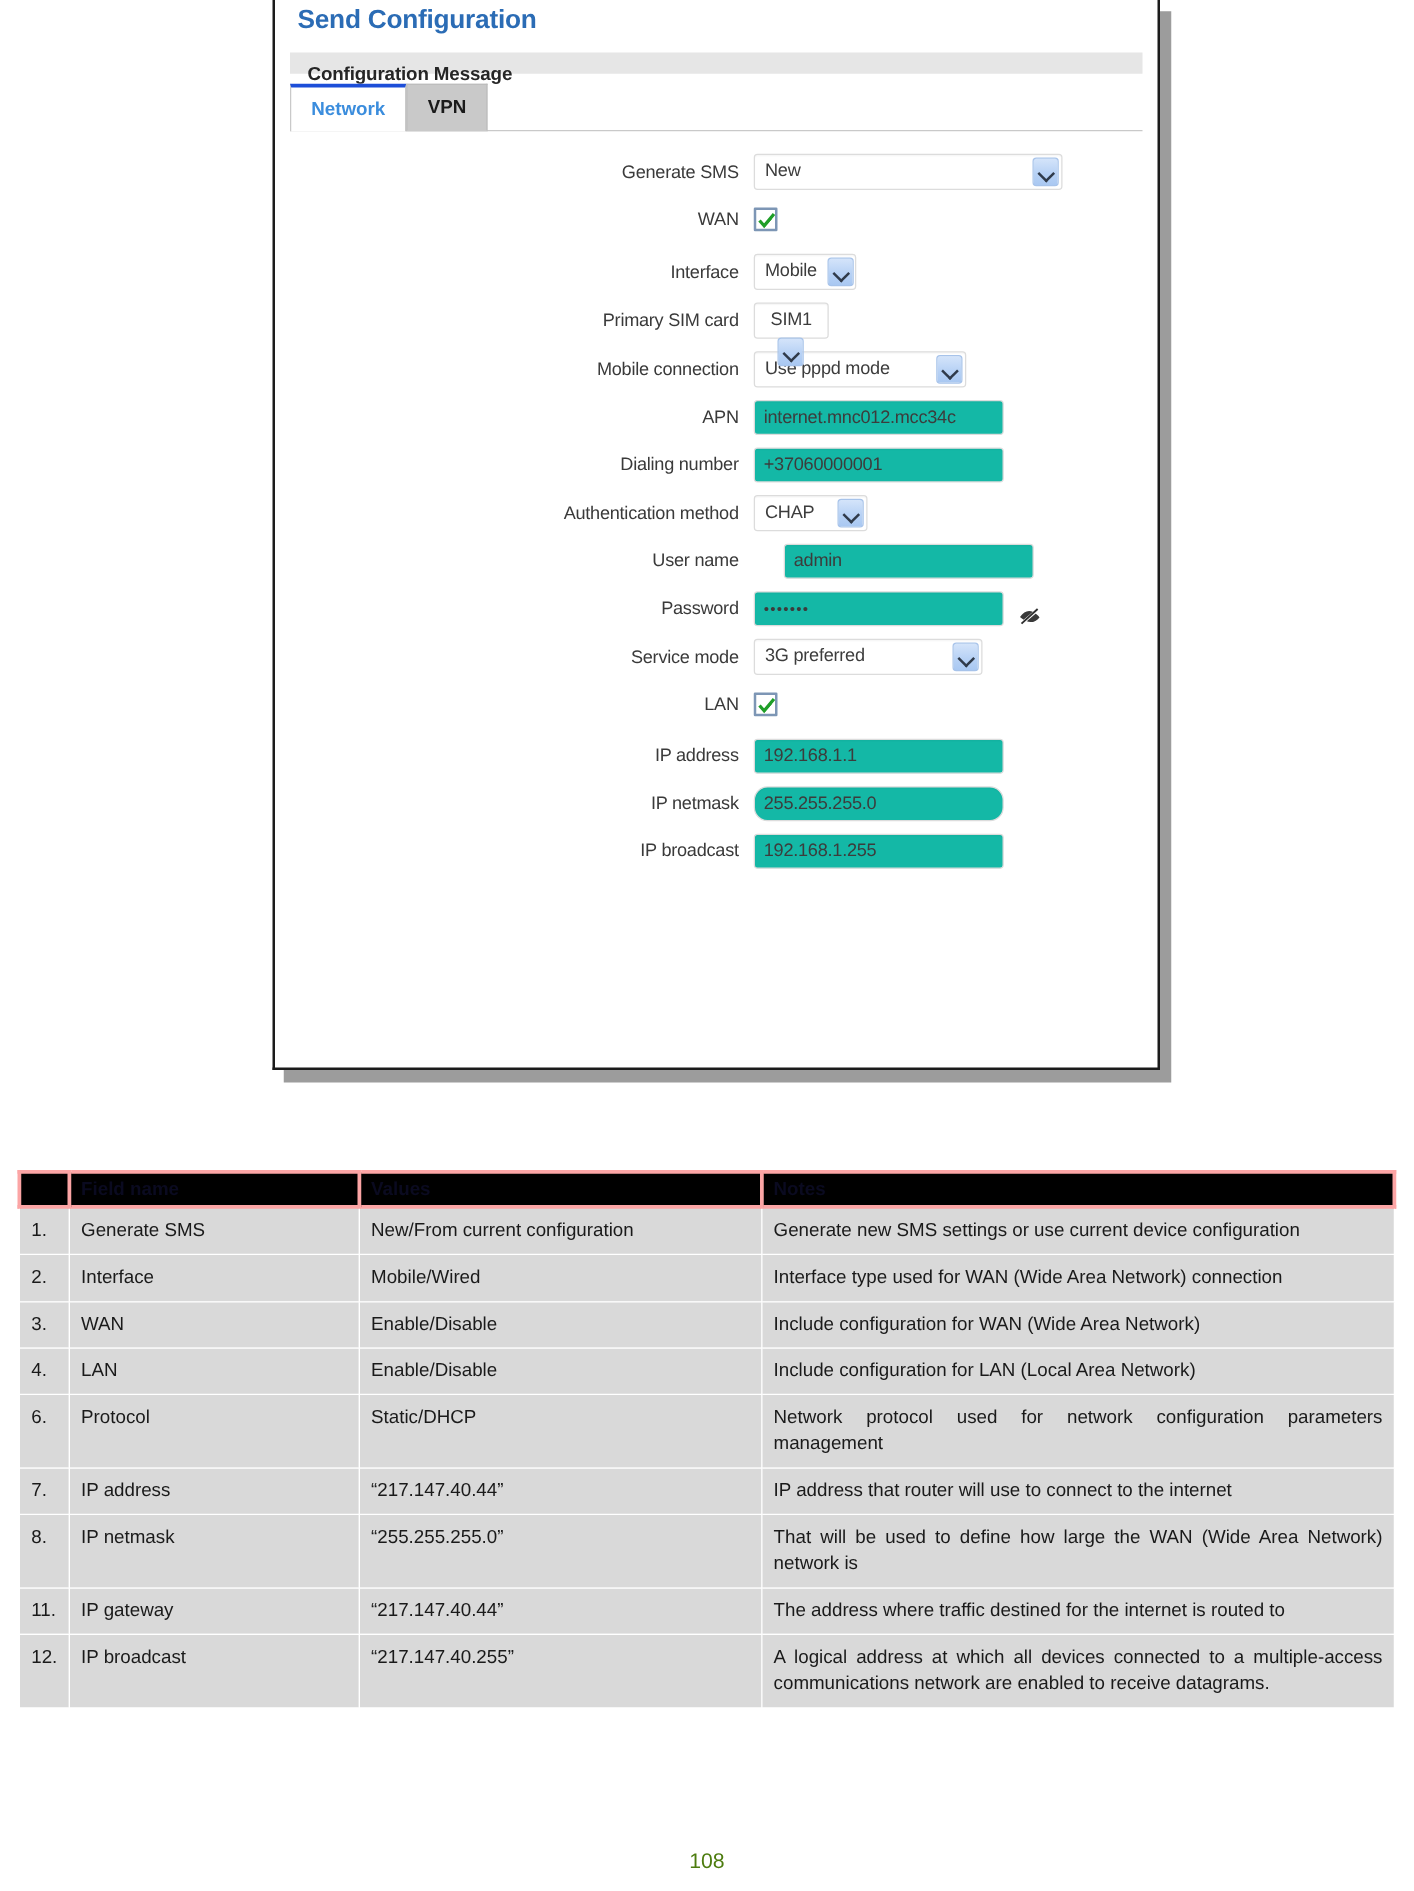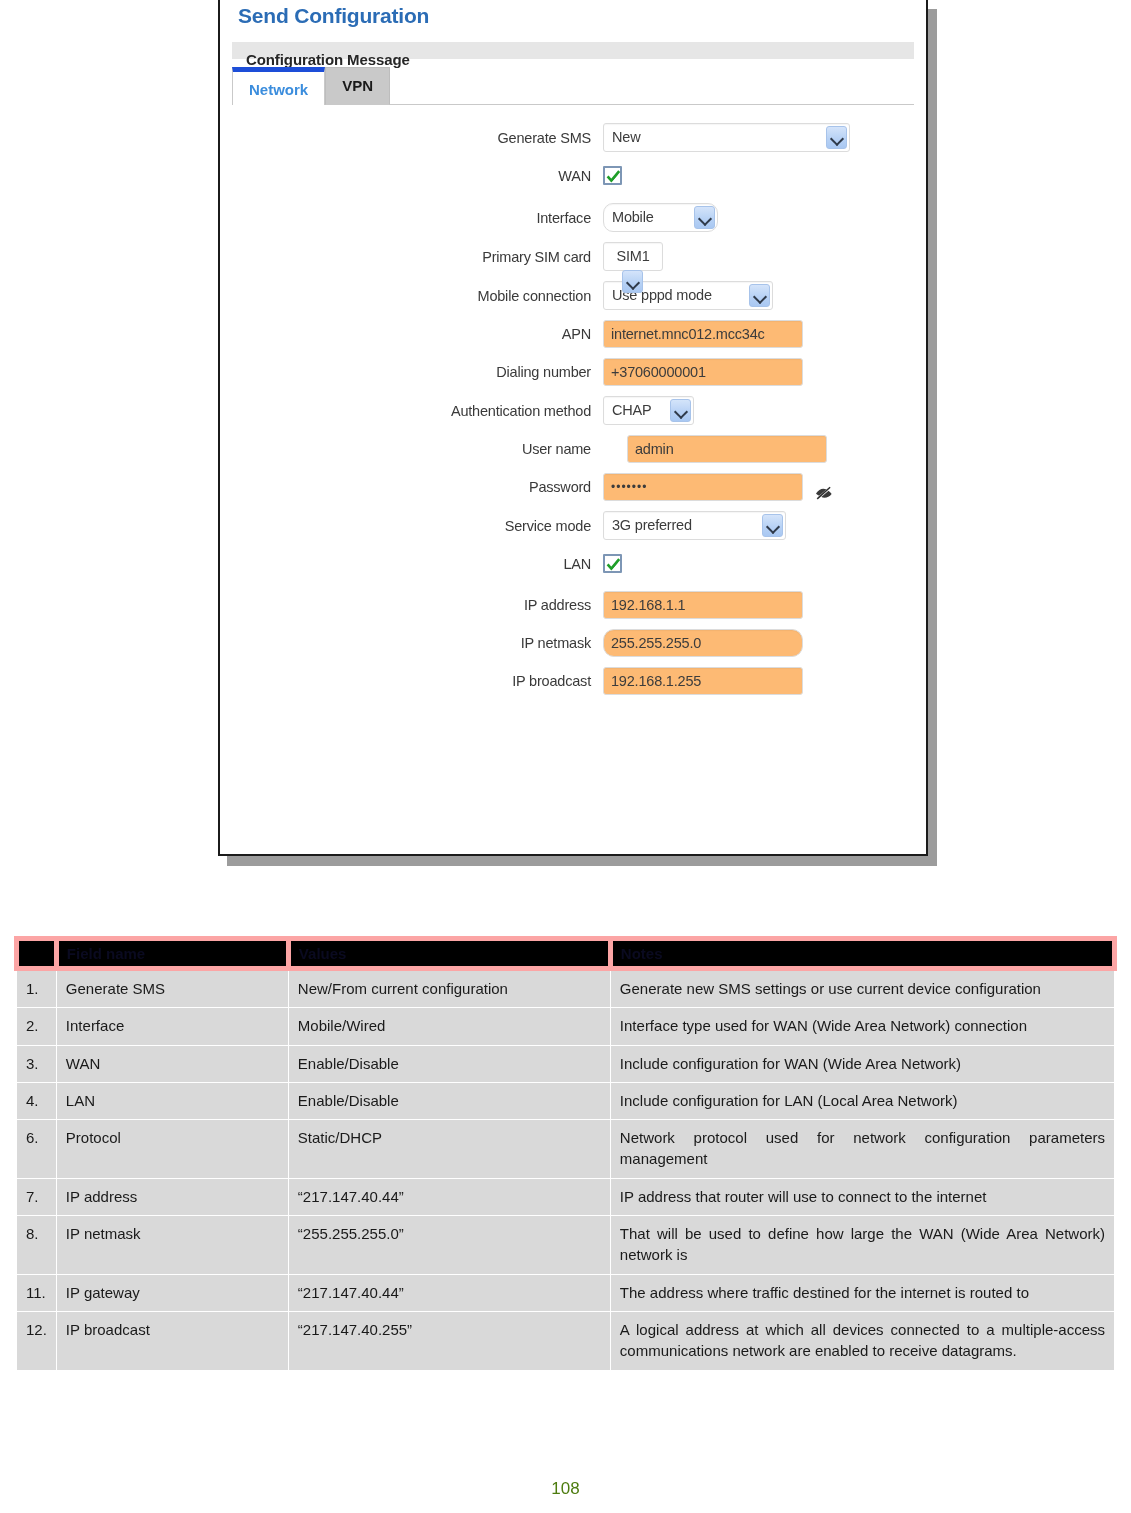--- a/index.html
+++ b/index.html
@@ -73,21 +73,21 @@
     font-size: 15px;
     font-weight: bold;
     letter-spacing: 0px;
     cursor: pointer;
   }
   .tab.active {
     background: #ffffff;
     color: #3b8ddd;
     border-left: 1px solid #c9c9c9;
     border-right: 1px solid #c9c9c9;
-    border-top: 5px solid #1d4ed8;
+    border-top: 3px solid #1d4ed8;
     margin-bottom: -1px;
     padding-bottom: 1px;
   }
   .tab.inactive {
     background: #c9c9c9;
     color: #1a1a1a;
     border: 1px solid #bdbdbd;
     border-bottom: 1px solid #c9c9c9;
   }
 
@@ -108,21 +108,21 @@
     color: #3a3a3a;
     letter-spacing: -0.2px;
     white-space: nowrap;
   }
   .fctl { flex: 0 0 auto; display: flex; align-items: flex-end; }
 
   .txtbox {
     height: 28px;
     border: 1px solid #dcdcdc;
     border-radius: 3px;
-    background: #fdba74;
+    background: #14b8a6;
     font-family: "Liberation Sans", sans-serif;
     font-size: 14.5px;
     color: #3c3c3c;
     padding: 0 7px;
     line-height: 26px;
     box-shadow: inset 0 1px 1px rgba(0,0,0,.04);
     letter-spacing: -0.2px;
     white-space: nowrap;
     overflow: hidden;
   }
@@ -190,21 +190,21 @@
     font-size: 15px;
     color: #1a1a1a;
   }
   .tbl th {
     background: #000000;
     color: #0a0a20;
     font-weight: bold;
     text-align: left;
     padding: 4px 8px;
     height: 26px;
-    border: 5px solid #fca5a5;
+    border: 3px solid #fca5a5;
     font-size: 15px;
   }
   .tbl td {
     background: #d9d9d9;
     border: 1px solid #ffffff;
     padding: 7px 9px 8px 9px;
     vertical-align: top;
     line-height: 1.42;
   }
   .c-num   { width: 38px; }
@@ -259,21 +259,21 @@
               <path d="M2 7.6 L5.4 11.2 L13 2.4 L11.2 6.6 L5.6 13 Z" fill="#1f9e28"></path>
               <path d="M1.6 7.4 L5.3 11.6 L13.2 2.2" stroke="#1f9e28" stroke-width="2.6" fill="none"></path>
             </svg>
           </span>
         </div>
       </div>
 
       <div class="frow">
         <div class="flabel">Interface</div>
         <div class="fctl">
-          <div class="sel" style="width:115px;border-radius:10px;">
+          <div class="sel" style="width:82px;">
             <span class="txt">Mobile</span>
             <span class="arrow"></span>
           </div>
         </div>
       </div>
 
       <div class="frow">
         <div class="flabel">Primary SIM card</div>
         <div class="fctl">
           <div class="sel" style="width:60px;flex-direction:column;">

